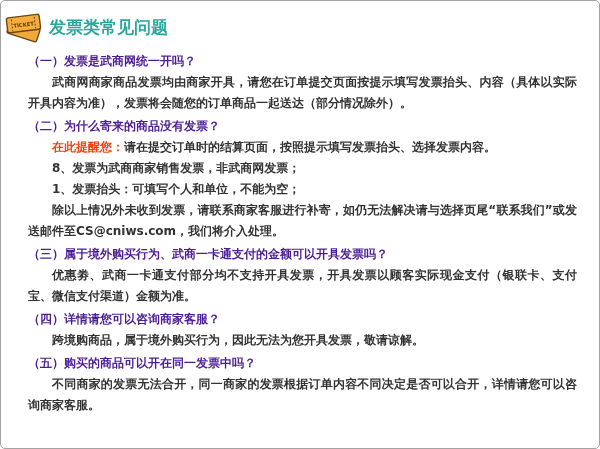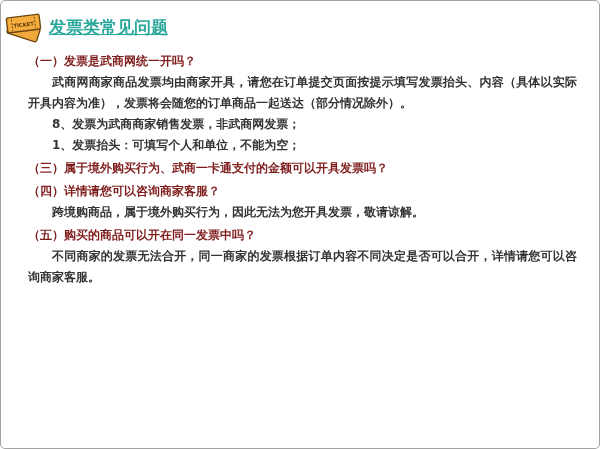--- a/index.html
+++ b/index.html
@@ -20,34 +20,33 @@
     align-items: center;
     padding: 5px 0 0 3px;
     height: 41px;
   }
   .ticket-icon-wrap { width: 40px; height: 40px; display: inline-block; flex: 0 0 auto; }
   .page-title {
     margin: 0 0 0 5px;
     font-size: 17px;
     line-height: 20px;
     color: #2aa79b;
-    text-decoration: underline;
   }
   .content {
     padding: 2px 22px 0 27px;
   }
   .content p {
     margin: 0;
     font-size: 12px;
     line-height: 21px;
     color: #333333;
     text-align: justify;
   }
   .content p.question {
-    color: #7f1d1d;
+    color: #4c1d95;
     margin-top: 2px;
   }
   .content p.answer {
     text-indent: 2em;
   }
   .content .lead {
     color: #f0430f;
   }
 </style>
 </head>
@@ -66,21 +65,25 @@
           <line x1="31" y1="11" x2="31" y2="22.5" stroke="#6b4613" stroke-width="1" stroke-dasharray="2 1.5"></line>
           <text x="19.5" y="19.5" text-anchor="middle" font-size="5.2" font-weight="bold" fill="#59360a" font-family="'DejaVu Sans', sans-serif">TICKET</text>
         </g>
       </svg>
     </span>
     <h1 class="page-title">发票类常见问题</h1>
   </div>
   <div class="content" id="faq-list">
       <p class="question">（一）发票是武商网统一开吗？</p>
       <p class="answer"><span>武商网商家商品发票均由商家开具，请您在订单提交页面按提示填写发票抬头、内容（具体以实际开具内容为准），发票将会随您的订单商品一起送达（部分情况除外）。</span></p>
+      <p class="question">（二）为什么寄来的商品没有发票？</p>
+      <p class="answer"><span class="lead">在此提醒您：</span><span>请在提交订单时的结算页面，按照提示填写发票抬头、选择发票内容。</span></p>
       <p class="answer"><span>8、发票为武商商家销售发票，非武商网发票；</span></p>
       <p class="answer"><span>1、发票抬头：可填写个人和单位，不能为空；</span></p>
+      <p class="answer"><span>除以上情况外未收到发票，请联系商家客服进行补寄，如仍无法解决请与选择页尾“联系我们”或发送邮件至CS@cniws.com，我们将介入处理。</span></p>
       <p class="question">（三）属于境外购买行为、武商一卡通支付的金额可以开具发票吗？</p>
+      <p class="answer"><span>优惠劵、武商一卡通支付部分均不支持开具发票，开具发票以顾客实际现金支付（银联卡、支付宝、微信支付渠道）金额为准。</span></p>
       <p class="question">（四）详情请您可以咨询商家客服？</p>
       <p class="answer"><span>跨境购商品，属于境外购买行为，因此无法为您开具发票，敬请谅解。</span></p>
       <p class="question">（五）购买的商品可以开在同一发票中吗？</p>
       <p class="answer"><span>不同商家的发票无法合开，同一商家的发票根据订单内容不同决定是否可以合开，详情请您可以咨询商家客服。</span></p>
     </div>
 </div>
 
 </body></html>

